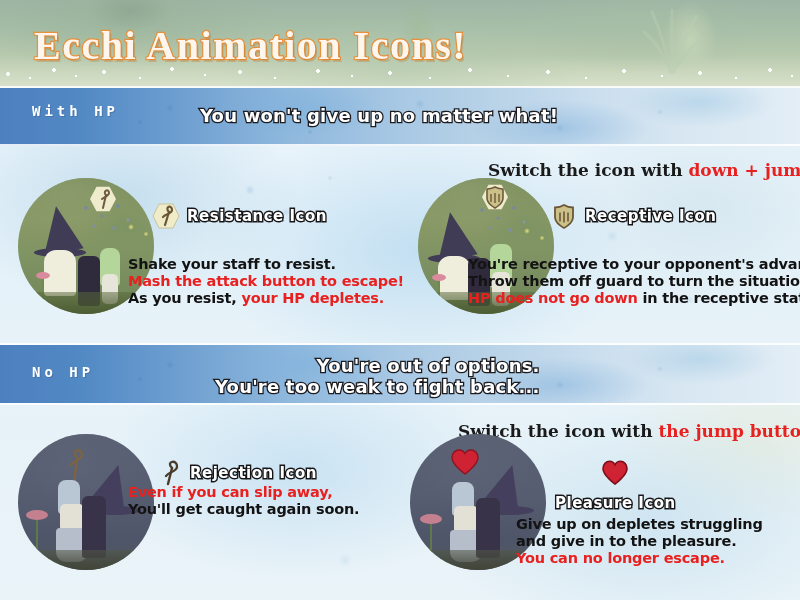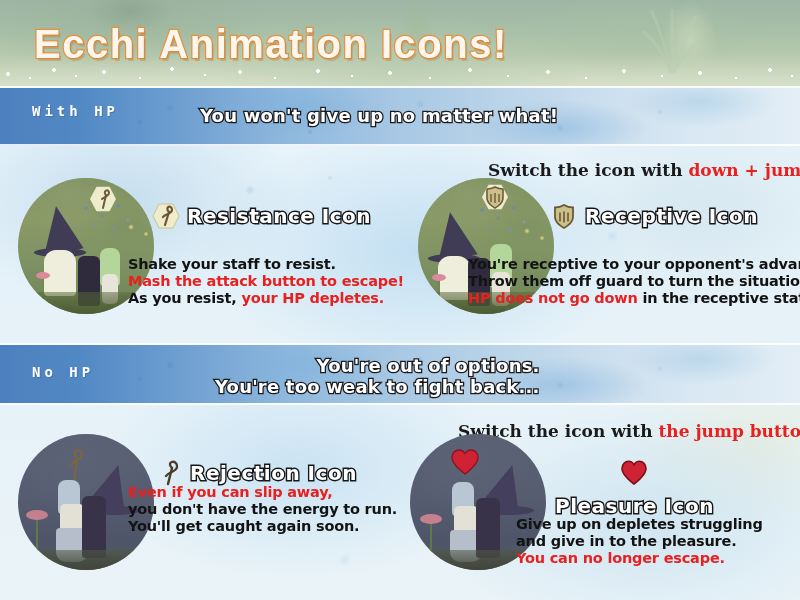--- a/index.html
+++ b/index.html
@@ -98,21 +98,21 @@
   .header-grass {
     position: absolute;
     right: 90px; top: 4px;
     width: 80px; height: 70px;
     opacity: .5;
   }
 
   .title {
     position: absolute;
     left: 34px; top: 22px;
-    font-family: Liberation Sans, sans-serif;
+    font-family: Liberation Serif, serif;
     font-size: 40px;
     font-weight: bold;
     letter-spacing: 1.5px;
     color: #fdf6ee;
     -webkit-text-stroke: 2.4px #e8913c;
     paint-order: stroke fill;
     text-shadow:
        0 0 1px #e8913c,
        2px 3px 0 rgba(190,120,50,.35);
     white-space: nowrap;
@@ -277,21 +277,21 @@
 
   
   .icon-row { position: absolute; display: flex; align-items: center; gap: 7px; }
   .r1 { left: 152px; top: 202px; }
   .r2 { left: 550px; top: 202px; }
   .r3 { left: 155px; top: 459px; text-align: right; }
   .r4 { left: 555px; top: 459px; flex-direction: column; }
 
   .icon-name {
     font-family: "DejaVu Sans", sans-serif;
-    font-size: 20px;
+    font-size: 15px;
     font-weight: bold;
     color: #ffffff;
     -webkit-text-stroke: 2.8px #161618;
     paint-order: stroke fill;
     letter-spacing: .5px;
     white-space: nowrap;
   }
 
   .glyph { width: 28px; height: 28px; position: relative; flex: 0 0 auto; }
 
@@ -463,21 +463,20 @@
       <svg viewBox="0 0 28 28" width="28" height="28">
         <path d="M13 25 L17 9" stroke="#4a3c28" stroke-width="2.4" fill="none" stroke-linecap="round"></path>
         <path d="M17 9 C10 2 23 0 22 8 C21.5 13 13 13 11 17" stroke="#4a3c28" stroke-width="2.4" fill="none" stroke-linecap="round"></path>
       </svg>
     </span>
     <span class="icon-name">Rejection Icon</span>
   </div>
 
   <div class="desc d3">
     <div><span class="hot">Even if you can slip away,</span></div>
-    <div><span>you don't have the energy to run.</span></div>
     <div><span>You'll get caught again soon.</span></div>
   </div>
 
   <div class="circle c4">
     <div class="scene-night"></div>
     <svg style="position:absolute;left:40px;top:14px;" width="30" height="28" viewBox="0 0 30 28">
       <path d="M15 26 C15 26 2 17 2 9.5 C2 5 5.5 2 9 2 C11.5 2 13.8 3.5 15 5.5 C16.2 3.5 18.5 2 21 2 C24.5 2 28 5 28 9.5 C28 17 15 26 15 26 Z" fill="#cf2233" stroke="#8e1320" stroke-width="1.4"></path>
     </svg>
     <div class="hat" style="left:76px; top:30px; border-bottom-color:#453f5e; transform:rotate(16deg);"></div>
     <div class="hat-brim" style="left:72px; top:72px; background:#453f5e;"></div>

